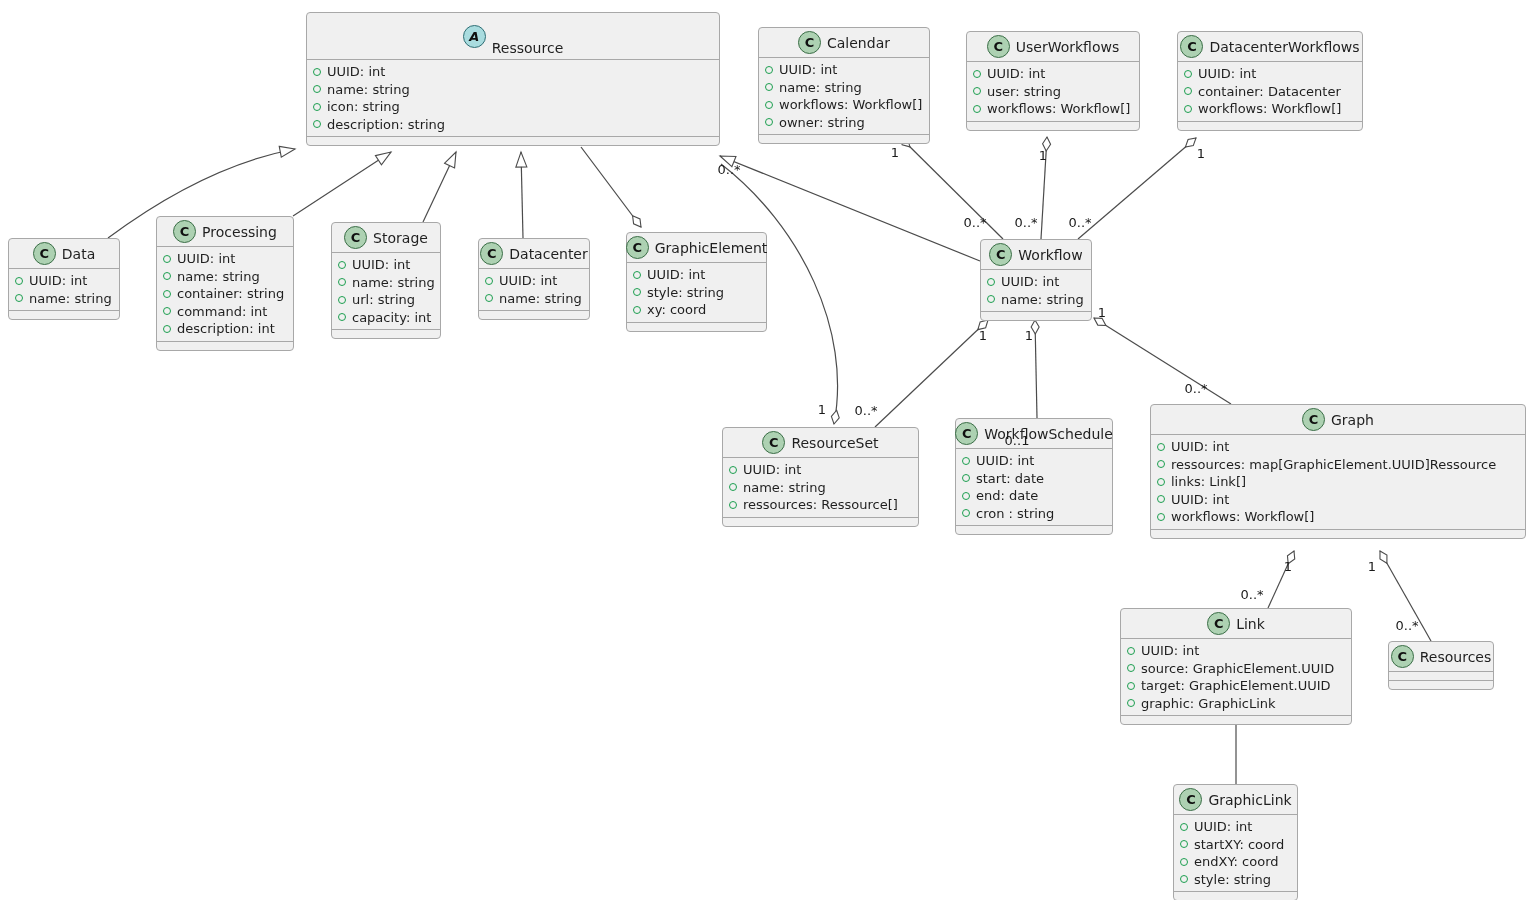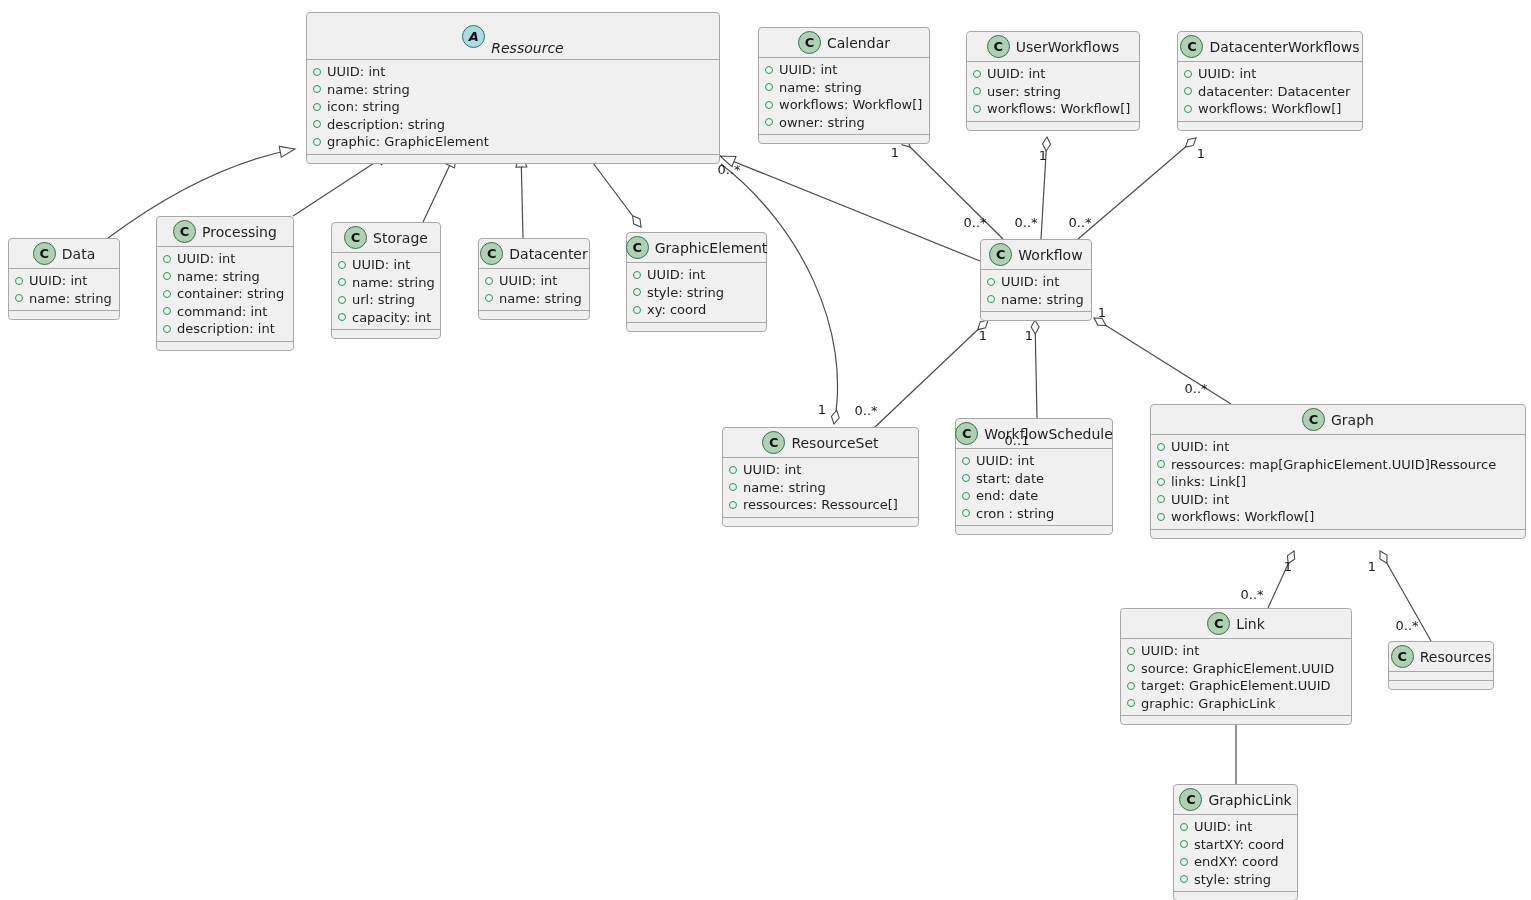--- a/index.html
+++ b/index.html
@@ -11,21 +11,21 @@
   .uml-class{
     position:absolute;z-index:1;box-sizing:border-box;
     background:#F0F0F0;border:1px solid #A8A8A8;border-radius:4px;
     box-shadow:0 0 0 0 transparent;
   }
   .uml-title{
     display:flex;align-items:center;justify-content:center;gap:6px;
     padding:3px 8px;border-bottom:1px solid #A8A8A8;min-height:21px;
     font-size:14px;white-space:nowrap;
   }
-  .uml-title.abstract .tname{font-style:italic;margin-top:24px;}
+  .uml-title.abstract .tname{margin-top:24px;}
   .icon-circle{
     display:inline-flex;align-items:center;justify-content:center;
     width:21px;height:21px;border-radius:50%;flex:0 0 21px;
     background:#ADD1B2;border:1px solid #3B6E47;
     font-size:13px;font-weight:bold;color:#101010;line-height:1;
   }
   .icon-circle.abs{background:#A9DCDF;border-color:#2F6E74;font-style:italic;}
   .uml-attrs{padding:3px 0;}
   .uml-attrs.empty{min-height:8px;padding:0;}
   .attr-row{
@@ -95,24 +95,20 @@
             <span>name: string</span>
           </div>
           <div class="attr-row">
             <span class="field-ring"></span>
             <span>icon: string</span>
           </div>
           <div class="attr-row">
             <span class="field-ring"></span>
             <span>description: string</span>
           </div>
-          <div class="attr-row">
-            <span class="field-ring"></span>
-            <span>graphic: GraphicElement</span>
-          </div>
         </div>
         <div class="uml-methods"></div>
       </div>
       <div class="uml-class" style="left: 758px; top: 27px; width: 172px;">
         <div class="uml-title">
           <span class="icon-circle">C</span>
           <span class="tname">Calendar</span>
         </div>
         <div class="uml-attrs">
           <div class="attr-row">
@@ -160,21 +156,21 @@
           <span class="icon-circle">C</span>
           <span class="tname">DatacenterWorkflows</span>
         </div>
         <div class="uml-attrs">
           <div class="attr-row">
             <span class="field-ring"></span>
             <span>UUID: int</span>
           </div>
           <div class="attr-row">
             <span class="field-ring"></span>
-            <span>datacenter: Datacenter</span>
+            <span>container: Datacenter</span>
           </div>
           <div class="attr-row">
             <span class="field-ring"></span>
             <span>workflows: Workflow[]</span>
           </div>
         </div>
         <div class="uml-methods"></div>
       </div>
       <div class="uml-class" style="left: 8px; top: 238px; width: 112px;">
         <div class="uml-title">

